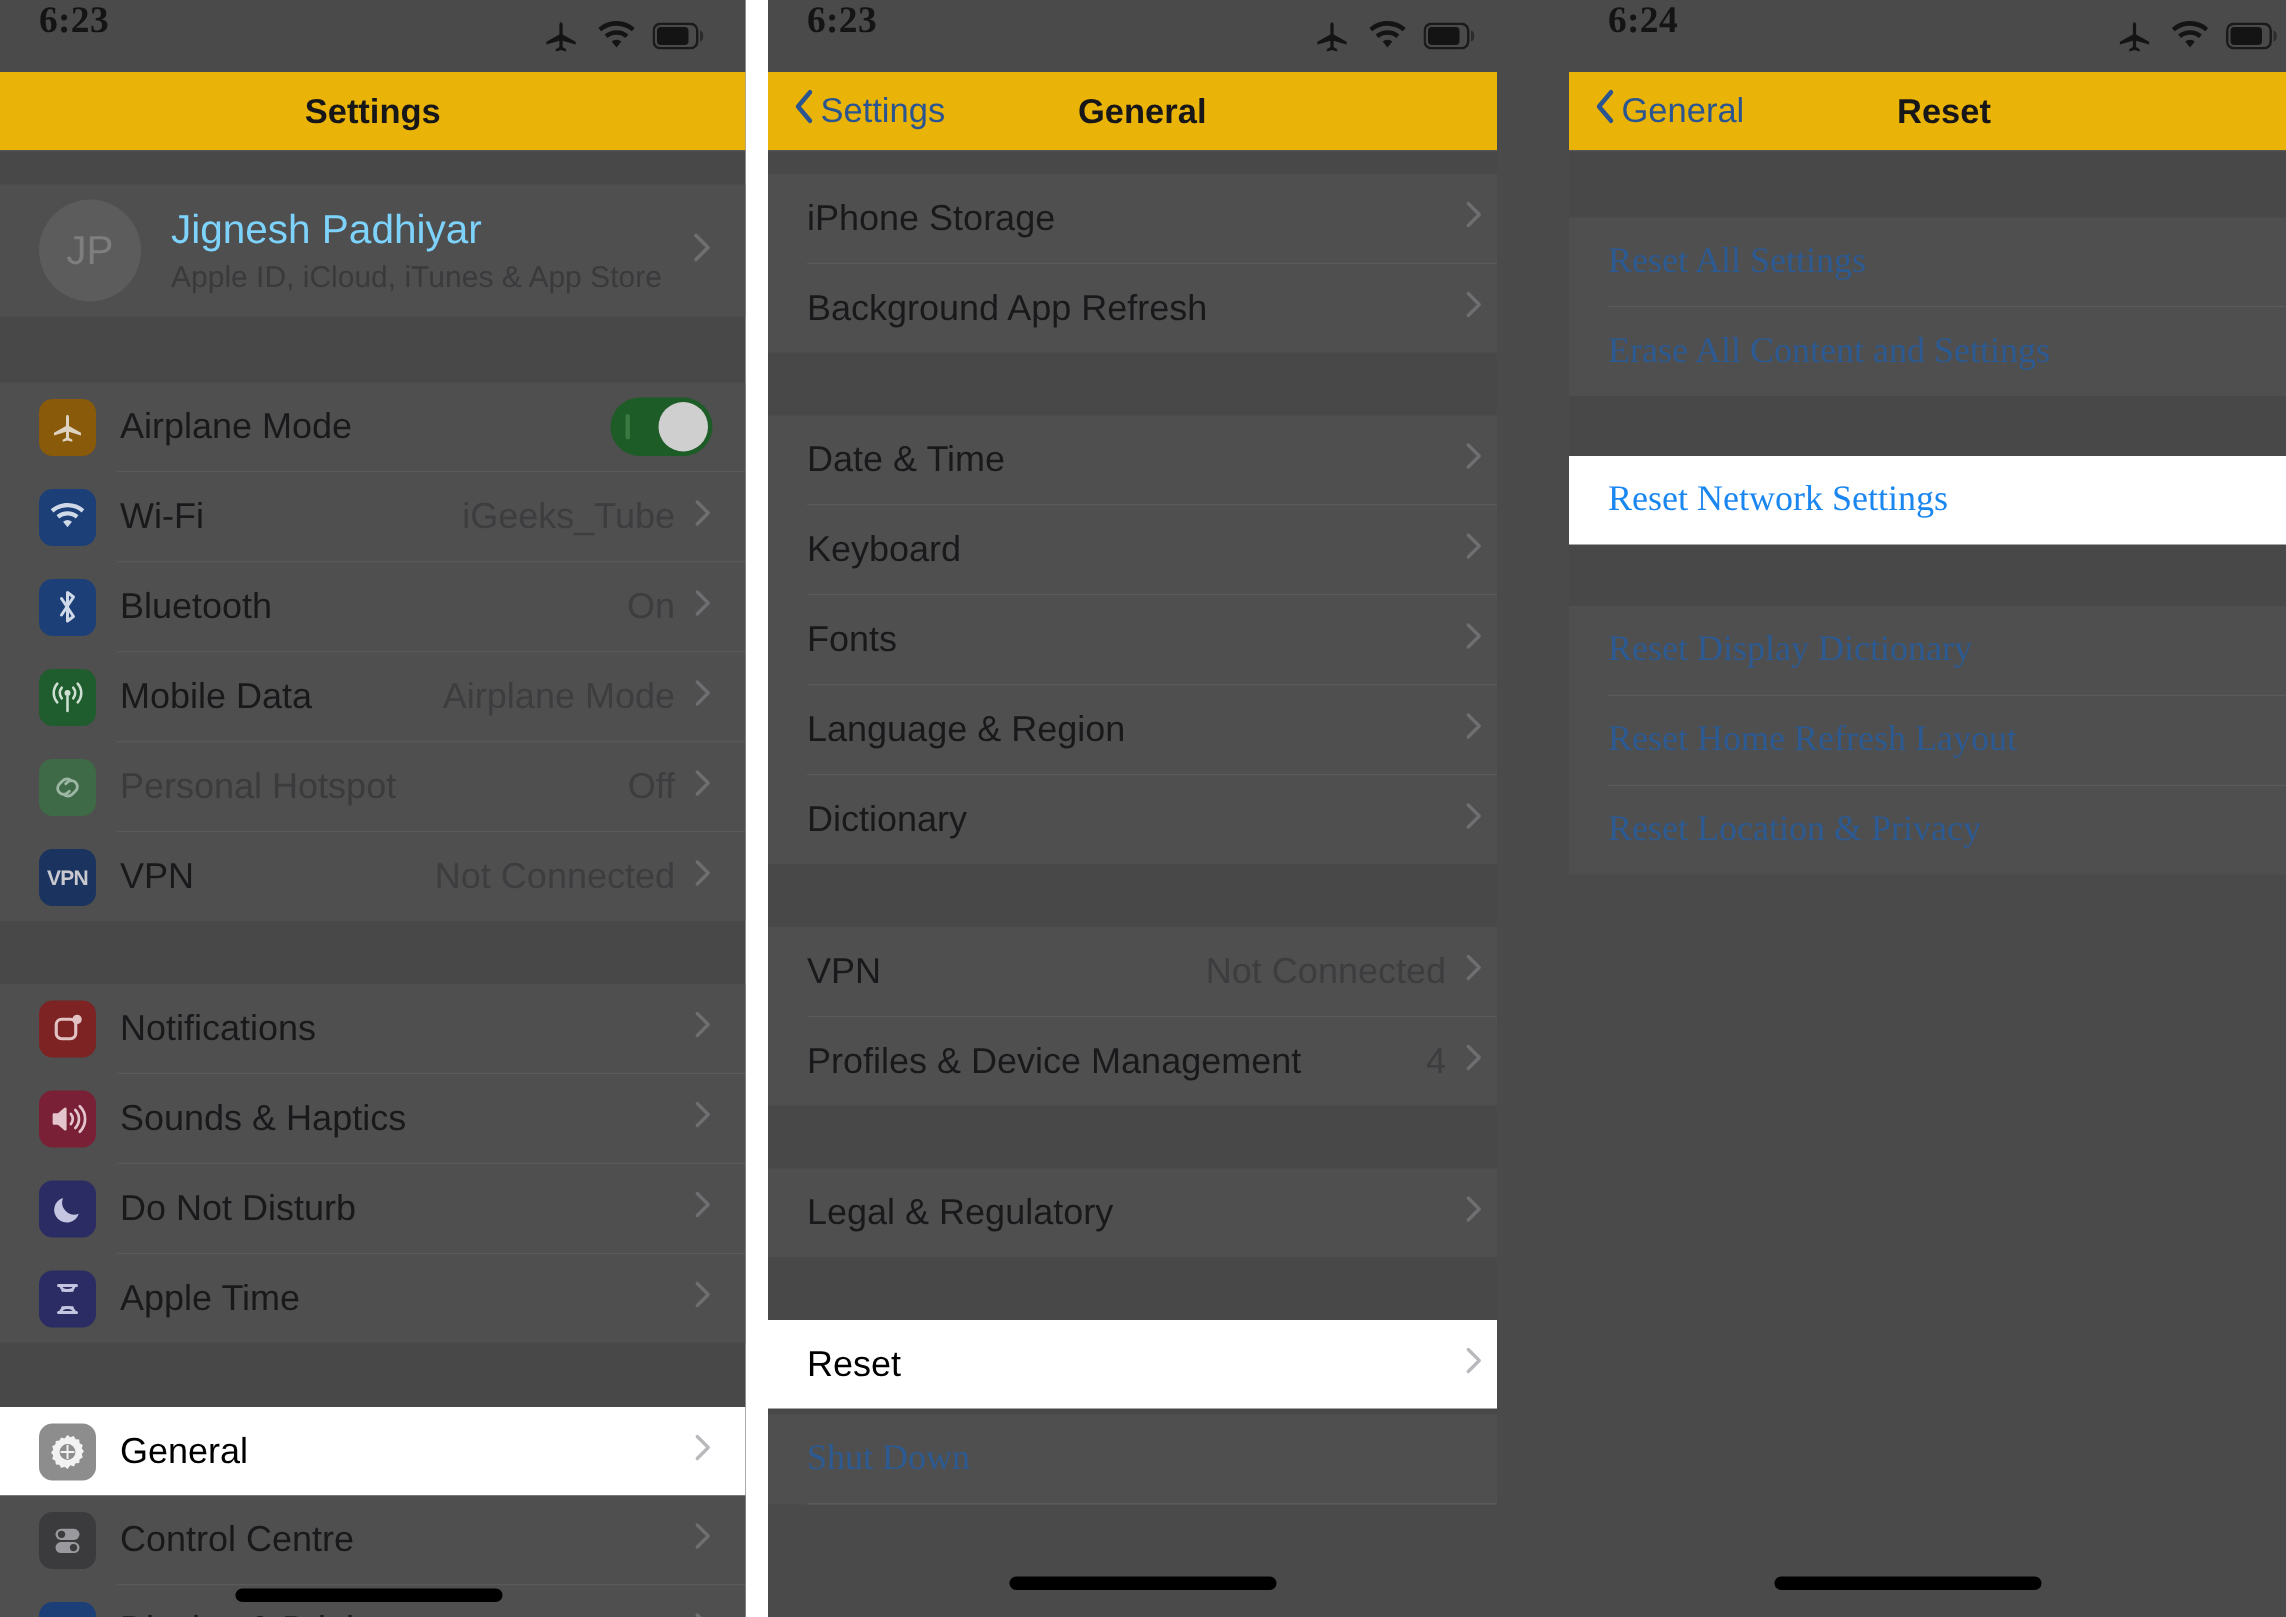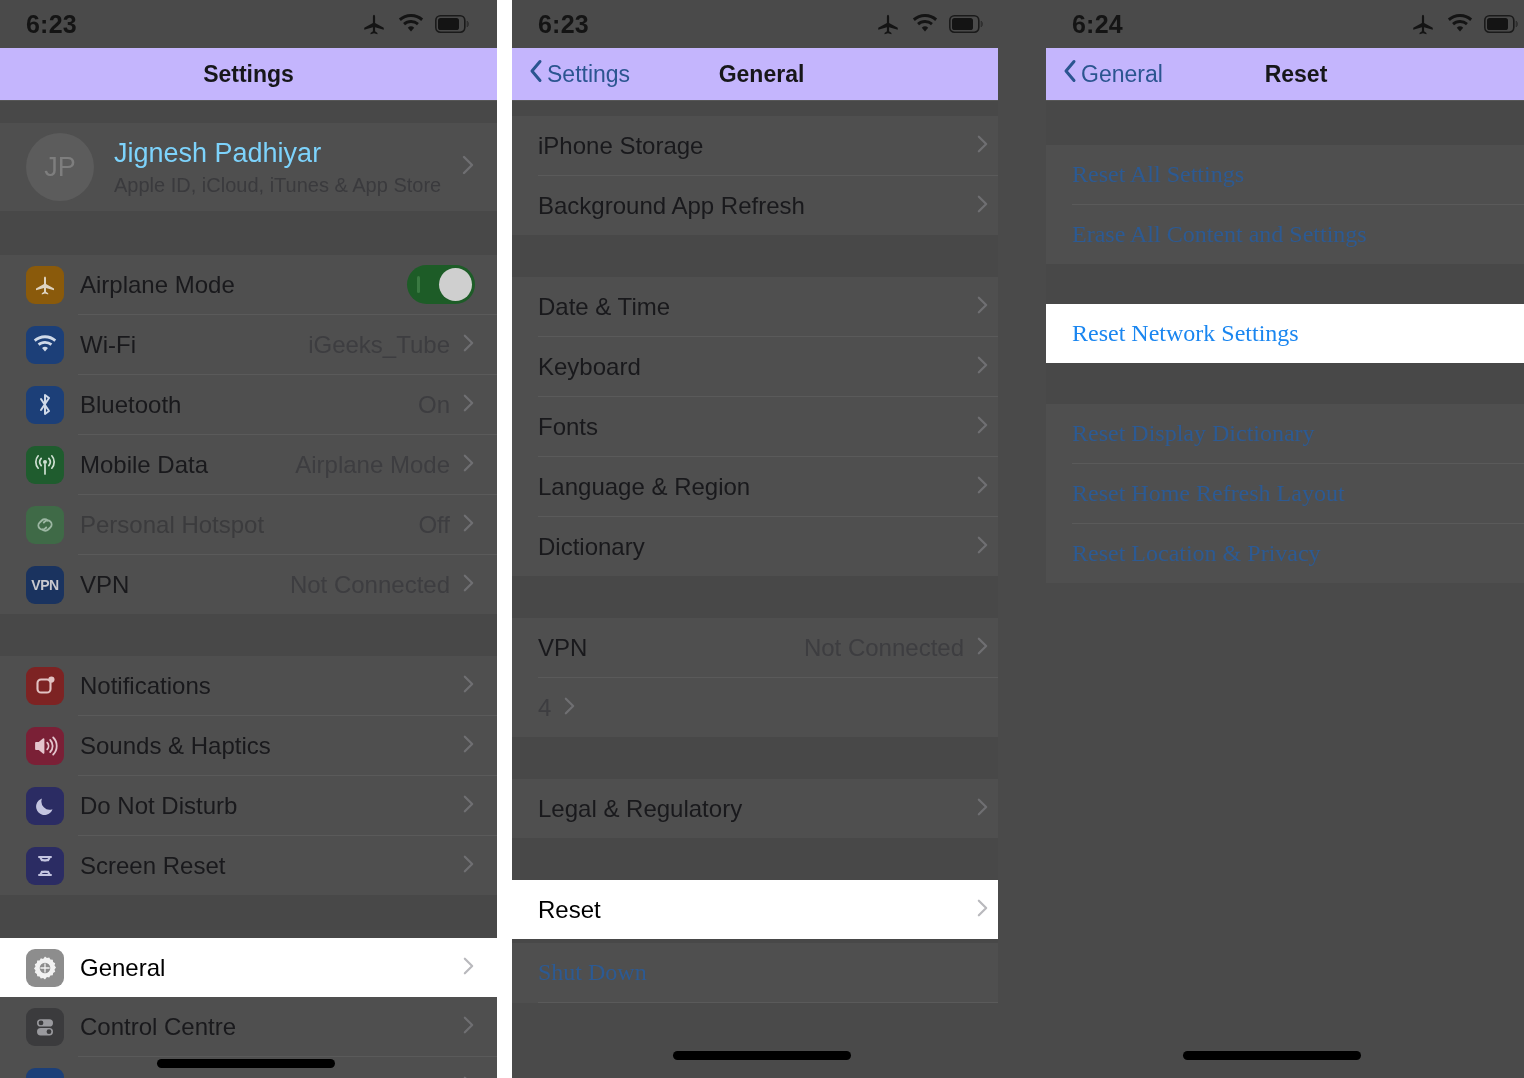--- a/index.html
+++ b/index.html
@@ -12,29 +12,29 @@
 
   
   .panel{position:absolute;top:0;height:1078px;overflow:hidden;background:#4a4a4a;}
   #panel-1{left:0;width:497px;}
   #panel-2{left:512px;width:499px;}
   #panel-3{left:998px;width:500px;padding-left:48px;}
 
   
   .statusbar{
     position:relative;height:48px;background:#4a4a4a;
-    display:flex;align-items:center;justify-content:space-between;
-    padding:0 26px;box-sizing:border-box;
+    display:flex;justify-content:space-between;
+    padding:0 26px;box-sizing:border-box;font-family:Liberation Serif, serif;
   }
   .sb-time{font-size:25px;font-weight:600;color:#141414;letter-spacing:.2px;}
   .sb-icons{display:flex;align-items:center;gap:11px;}
   .sb-icons svg{display:block;}
 
   .navbar{
-    position:relative;height:52px;background:#c4b5fd;
+    position:relative;height:52px;background:#eab308;
     display:flex;align-items:center;justify-content:center;
     box-sizing:border-box;
   }
   .nav-title{font-size:23px;font-weight:700;color:#17171a;}
   .nav-back{
     position:absolute;left:16px;top:50%;transform:translateY(-50%);
     display:flex;align-items:center;gap:3px;color:#2b5590;font-size:23px;
   }
   .nav-back .chev{display:block;}
   .navline{height:1px;background:#565656;}
@@ -310,21 +310,21 @@
       </div>
       <div class="sep inset"></div>
 
       <div class="row">
         <span class="icon" style="background:#2b2c63">
           <svg width="20" height="24" viewBox="0 0 20 24" fill="none" stroke="#c4c5e0" stroke-width="2" stroke-linecap="round">
               <path d="M4 3h12M4 21h12M5.5 3c0 4.5 9 4.5 9 0M5.5 21c0-4.5 9-4.5 9 0"></path>
               <path d="M6.6 6.4h6.8M6.6 17.6h6.8" stroke-width="1.6"></path>
             </svg>
         </span>
-        <span class="label">Screen Reset</span>
+        <span class="label">Apple Time</span>
         <span class="chev-r">
           <svg width="13" height="22" viewBox="0 0 14 24" fill="none" stroke="currentColor" stroke-width="2.4" stroke-linecap="round" stroke-linejoin="round">
               <polyline points="3,4 11,12 3,20"></polyline>
             </svg>
         </span>
       </div>
     </div>
 
     <div class="gap" style="height:43px"></div>
 
@@ -495,20 +495,21 @@
         <span class="label">VPN</span>
         <span class="value">Not Connected</span>
         <span class="chev-r">
           <svg width="13" height="22" viewBox="0 0 14 24" fill="none" stroke="currentColor" stroke-width="2.4" stroke-linecap="round" stroke-linejoin="round">
               <polyline points="3,4 11,12 3,20"></polyline>
             </svg>
         </span>
       </div>
       <div class="sep"></div>
       <div class="row">
+        <span class="label">Profiles &amp; Device Management</span>
         <span class="value">4</span>
         <span class="chev-r">
           <svg width="13" height="22" viewBox="0 0 14 24" fill="none" stroke="currentColor" stroke-width="2.4" stroke-linecap="round" stroke-linejoin="round">
               <polyline points="3,4 11,12 3,20"></polyline>
             </svg>
         </span>
       </div>
     </div>
 
     <div class="gap" style="height:42px"></div>

